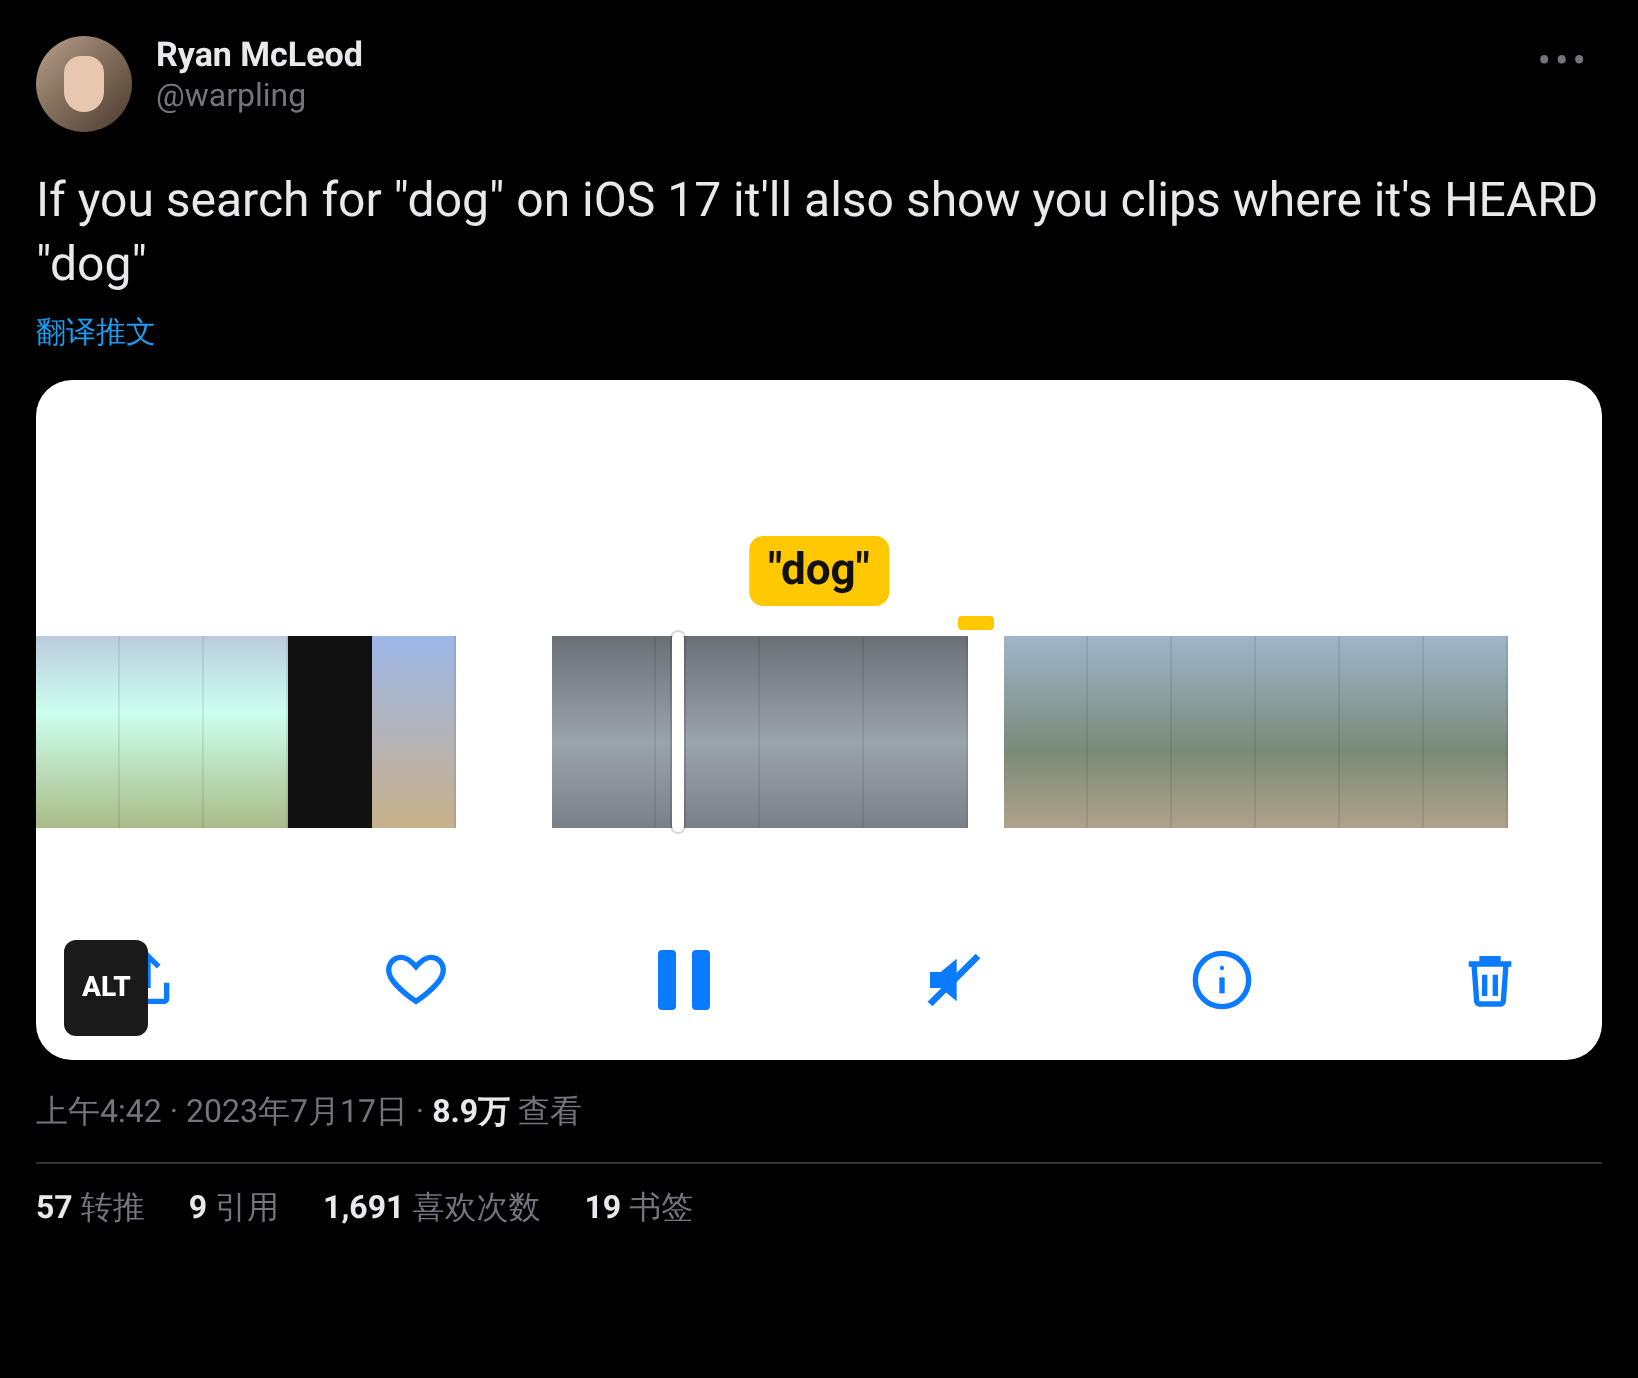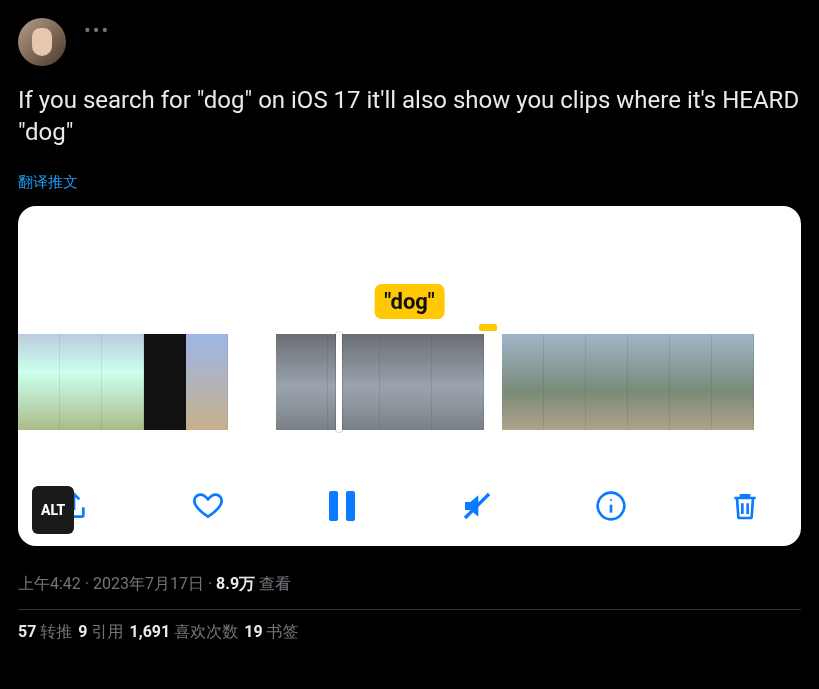--- a/index.html
+++ b/index.html
@@ -56,21 +56,21 @@
     cursor: pointer;
   }
   .body-text {
     margin-top: 18px;
     font-size: 24px;
     line-height: 1.35;
     color: #e7e9ea;
     font-weight: 400;
   }
   .translate-link {
-    margin-top: 24px;
+    margin-top: 8px;
     color: #1d9bf0;
     font-size: 15px;
     cursor: pointer;
     display: inline-block;
   }
   .media-card {
     margin-top: 14px;
     background: #fff;
     border-radius: 18px;
     overflow: hidden;
@@ -160,45 +160,49 @@
     left: 14px;
     bottom: 12px;
     background: #1a1a1a;
     color: #fff;
     font-weight: 800;
     font-size: 14px;
     padding: 16px 9px;
     border-radius: 6px;
   }
   .meta {
-    margin-top: 28px;
+    margin-top: 16px;
     color: #71767b;
     font-size: 16px;
   }
   .meta strong { color: #e7e9ea; font-weight: 700; }
   .divider {
     border: none;
     border-top: 1px solid #2f3336;
     margin: 14px 0 12px;
   }
   .stats {
     display: flex;
-    gap: 6px;
+    gap: 22px;
     font-size: 16px;
     color: #71767b;
   }
   .stats .num { color: #e7e9ea; font-weight: 700; margin-right: 4px; }
 </style>
 </head>
 <body>
 
 <div class="tweet">
 
   <div class="header">
     <div class="avatar"></div>
+    <div class="name-block">
+      <div class="display-name">Ryan McLeod</div>
+      <div class="handle">@warpling</div>
+    </div>
     <div class="more">•••</div>
   </div>
 
   <div class="body-text">If you search for "dog" on iOS 17 it'll also show you clips where it's HEARD "dog"</div>
 
   <a class="translate-link">翻译推文</a>
 
   <div class="media-card">
     <div class="search-tag">"dog"</div>
     <div class="tick"></div>

